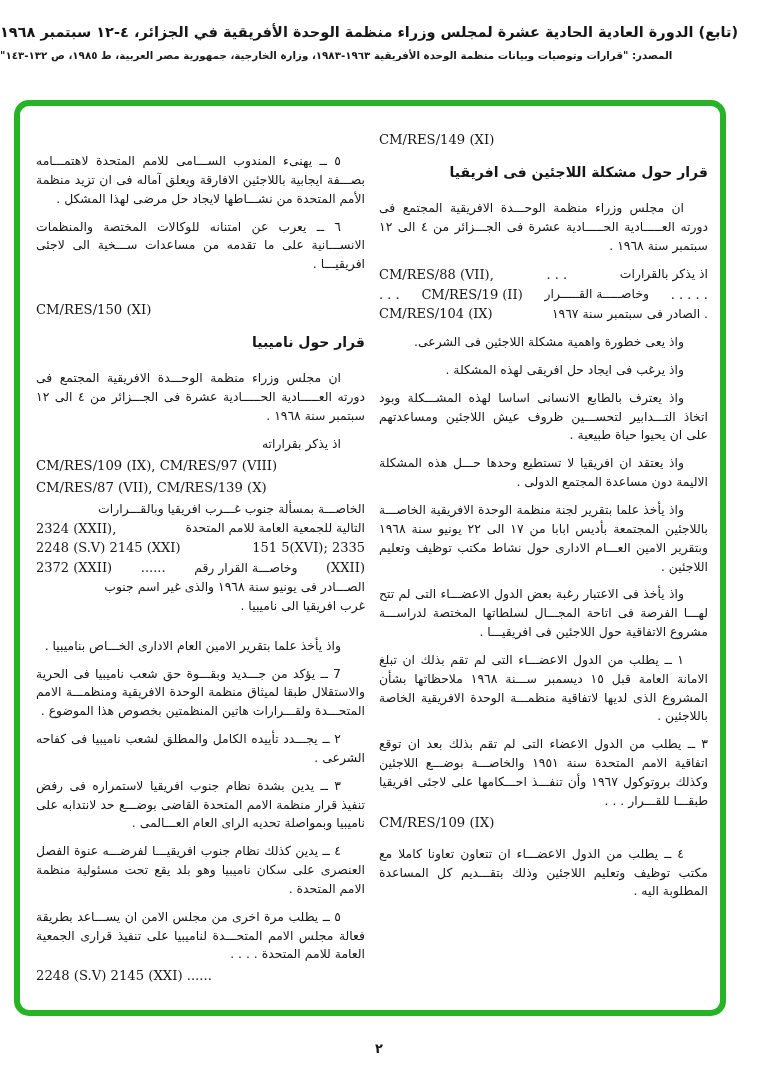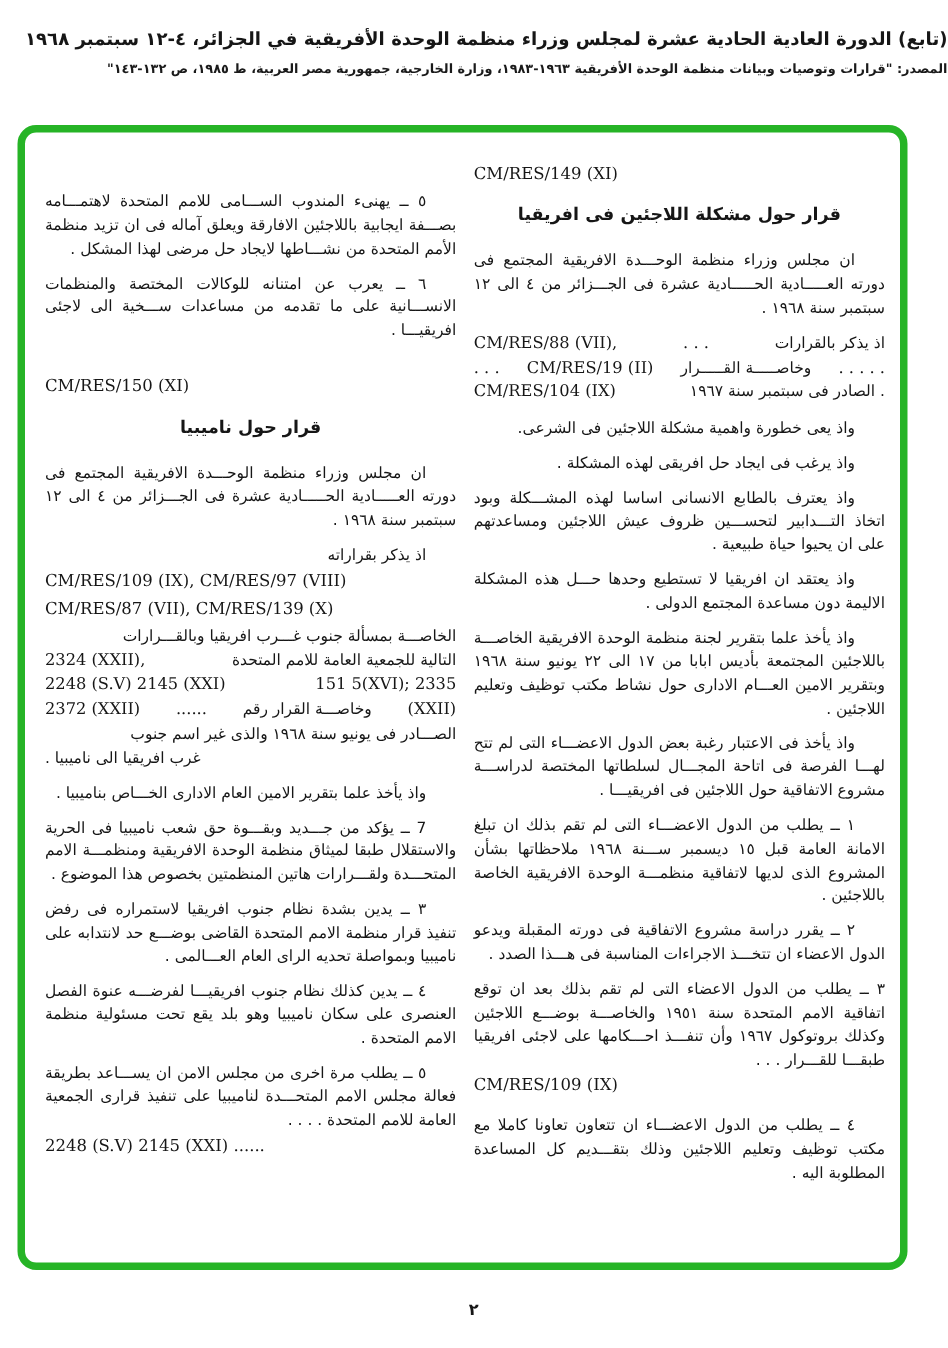--- a/index.html
+++ b/index.html
@@ -6,43 +6,43 @@
   body{
     position:relative;
     width:758px;height:1078px;
     background:#ffffff;color:#161616;
     font-family:"DejaVu Sans",sans-serif;
     overflow:hidden;
   }
   *{box-sizing:border-box;}
 
   
-  .doc-header{position:absolute;top:24px;left:0;right:0;text-align:right;direction:rtl;}
+  .doc-header{position:absolute;top:24px;left:0;right:0;text-align:left;direction:rtl;}
   .doc-header-title{font-size:14.5px;font-weight:bold;letter-spacing:0;}
   .doc-source{font-size:10.3px;font-weight:bold;margin-top:9px;color:#1a1a1a;}
 
   
   .frame{
     position:absolute;left:14px;top:100px;width:712px;height:916px;
     border:6px solid #26b426;border-radius:15px;overflow:hidden;
     background:#fff;
   }
 
   
   .cols{display:flex;direction:rtl;gap:14px;padding:24px 12px 6px 16px;height:100%;}
   .col{flex:1;min-width:0;direction:rtl;font-size:12.4px;line-height:1.52;text-align:justify;}
 
   .p{margin:0 0 9px;text-indent:24px;}
   .p-flush{text-indent:0;}
-  .rtitle{text-align:center;font-weight:bold;font-size:14px;margin:6px 0 16px;text-indent:0;}
+  .rtitle{text-align:right;font-weight:bold;font-size:14px;margin:6px 0 16px;text-indent:0;}
   .ref{direction:ltr;text-align:left;font-family:"DejaVu Serif","Liberation Serif",serif;
        font-size:13.2px;margin:0 0 12px;unicode-bidi:isolate;}
   .ref.tight{margin:0 0 2px;}
   .lat{font-family:"DejaVu Serif","Liberation Serif",serif;direction:ltr;unicode-bidi:isolate;font-size:13px;}
-  .mix{display:flex;direction:ltr;justify-content:space-between;align-items:flex-start;margin:0;}
+  .mix{display:flex;direction:ltr;justify-content:space-between;align-items:center;margin:0;}
   .mix.pend{margin-bottom:9px;}
   .gap-top{margin-top:26px;}
   .small-gap-top{margin-top:22px;}
 
   
   .pagenum{position:absolute;bottom:22px;left:0;right:0;text-align:center;
            font-size:13px;font-weight:bold;}
 </style>
 </head>
 <body>
@@ -77,21 +77,20 @@
       </div>
 
       <p class="p">واذ يعى خطورة واهمية مشكلة اللاجئين فى الشرعى.</p>
       <p class="p">واذ يرغب فى ايجاد حل افريقى لهذه المشكلة .</p>
       <p class="p">واذ يعترف بالطابع الانسانى اساسا لهذه المشـــكلة وبود اتخاذ التـــدابير لتحســـين ظروف عيش اللاجئين ومساعدتهم على ان يحيوا حياة طبيعية .</p>
       <p class="p">واذ يعتقد ان افريقيا لا تستطيع وحدها حـــل هذه المشكلة الاليمة دون مساعدة المجتمع الدولى .</p>
       <p class="p">واذ يأخذ علما بتقرير لجنة منظمة الوحدة الافريقية الخاصـــة باللاجئين المجتمعة بأديس ابابا من ١٧ الى ٢٢ يونيو سنة ١٩٦٨ وبتقرير الامين العـــام الادارى حول نشاط مكتب توظيف وتعليم اللاجئين .</p>
       <p class="p">واذ يأخذ فى الاعتبار رغبة بعض الدول الاعضـــاء التى لم تتح لهـــا الفرصة فى اتاحة المجـــال لسلطاتها المختصة لدراســـة مشروع الاتفاقية حول اللاجئين فى افريقيـــا .</p>
 
       <p class="p">١ ــ يطلب من الدول الاعضـــاء التى لم تقم بذلك ان تبلغ الامانة العامة قبل ١٥ ديسمبر ســـنة ١٩٦٨ ملاحظاتها بشأن المشروع الذى لديها لاتفاقية منظمـــة الوحدة الافريقية الخاصة باللاجئين .</p>
-      <p class="p">٢ ــ يقرر دراسة مشروع الاتفاقية فى دورته المقبلة ويدعو الدول الاعضاء ان تتخـــذ الاجراءات المناسبة فى هـــذا الصدد .</p>
       <p class="p p-flush" style="margin-bottom:2px;">٣ ــ يطلب من الدول الاعضاء التى لم تقم بذلك بعد ان توقع اتفاقية الامم المتحدة سنة ١٩٥١ والخاصـــة بوضـــع اللاجئين وكذلك بروتوكول ١٩٦٧ وأن تنفـــذ احـــكامها على لاجئى افريقيا طبقـــا للقـــرار . . .</p>
       <div class="ref">CM/RES/109 (IX)</div>
       <p class="p">٤ ــ يطلب من الدول الاعضـــاء ان تتعاون تعاونا كاملا مع مكتب توظيف وتعليم اللاجئين وذلك بتقـــديم كل المساعدة المطلوبة اليه .</p>
     </div>
 
     <div class="col">
       <p class="p small-gap-top">٥ ــ يهنىء المندوب الســـامى للامم المتحدة لاهتمـــامه بصـــفة ايجابية باللاجئين الافارقة ويعلق آماله فى ان تزيد منظمة الأمم المتحدة من نشـــاطها لايجاد حل مرضى لهذا المشكل .</p>
       <p class="p">٦ ــ يعرب عن امتنانه للوكالات المختصة والمنظمات الانســـانية على ما تقدمه من مساعدات ســـخية الى لاجئى افريقيـــا .</p>
 
       <div class="ref gap-top">CM/RES/150 (XI)</div>
@@ -110,24 +109,25 @@
         <span class="lat">2248 (S.V) 2145 (XXI)</span>
         <span class="lat">151 5(XVI); 2335</span>
       </div>
       <div class="mix">
         <span class="lat">2372 (XXII)</span>
         <span class="lat">......</span>
         <span>وخاصـــة القرار رقم</span>
         <span class="lat">(XXII)</span>
       </div>
       <div class="p-flush">الصـــادر فى يونيو سنة ١٩٦٨ والذى غير اسم جنوب</div>
-      <div class="p-flush" style="margin-bottom:9px;text-align:left;">غرب افريقيا الى ناميبيا .</div>
+      <div class="p-flush" style="margin-bottom:21px;text-align:right;">غرب افريقيا الى ناميبيا .</div>
 
       <p class="p">واذ يأخذ علما بتقرير الامين العام الادارى الخـــاص بناميبيا .</p>
       <p class="p">7 ــ يؤكد من جـــديد وبقـــوة حق شعب ناميبيا فى الحرية والاستقلال طبقا لميثاق منظمة الوحدة الافريقية ومنظمـــة الامم المتحـــدة ولقـــرارات هاتين المنظمتين بخصوص هذا الموضوع .</p>
+      <p class="p">٢ ــ يجـــدد تأييده الكامل والمطلق لشعب ناميبيا فى كفاحه الشرعى .</p>
       <p class="p">٣ ــ يدين بشدة نظام جنوب افريقيا لاستمراره فى رفض تنفيذ قرار منظمة الامم المتحدة القاضى بوضـــع حد لانتدابه على ناميبيا وبمواصلة تحديه الراى العام العـــالمى .</p>
       <p class="p">٤ ــ يدين كذلك نظام جنوب افريقيـــا لفرضـــه عنوة الفصل العنصرى على سكان ناميبيا وهو بلد يقع تحت مسئولية منظمة الامم المتحدة .</p>
       <p class="p" style="margin-bottom:2px;">٥ ــ يطلب مرة اخرى من مجلس الامن ان يســـاعد بطريقة فعالة مجلس الامم المتحـــدة لناميبيا على تنفيذ قرارى الجمعية العامة للامم المتحدة . . . .</p>
       <div class="ref">2248 (S.V) 2145 (XXI)  ......</div>
     </div>
 
   </div>
 </div>
 
 <div class="pagenum">٢</div>

